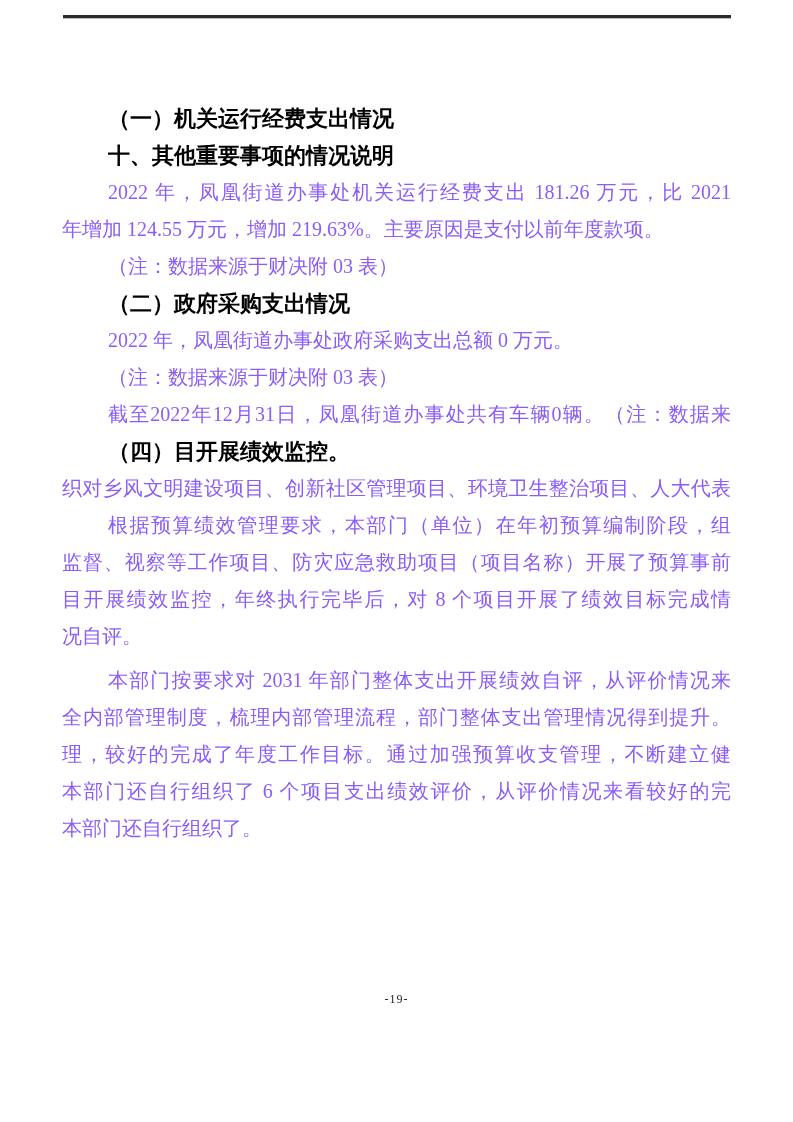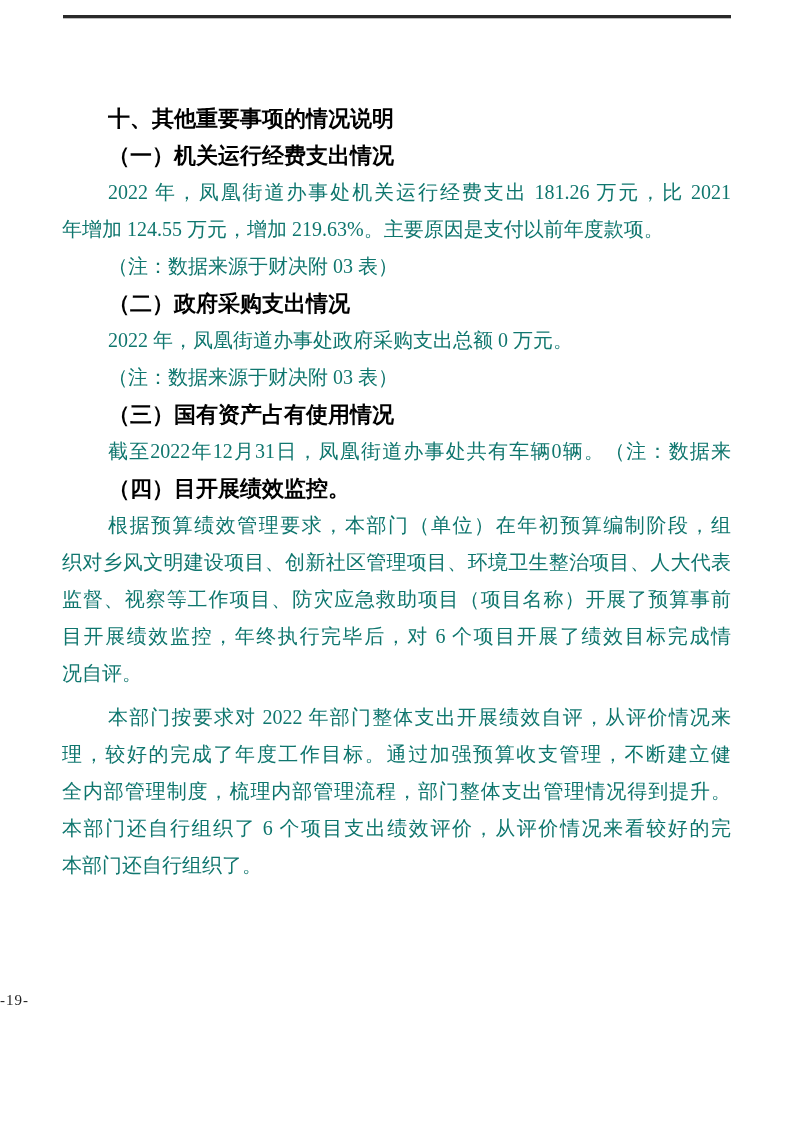--- a/index.html
+++ b/index.html
@@ -23,68 +23,68 @@
   }
   .content {
     position: absolute;
     top: 100px; left: 62px;
     width: 669px;
   }
   .ln {
     height: 37px;
     line-height: 37px;
     font-size: 20px;
-    color: #0f766e;
+    color: #8b5cf6;
     overflow: hidden;
     white-space: normal;
   }
   .b {
     font-family: "Liberation Sans", "DejaVu Sans", sans-serif;
     font-weight: 700;
     font-size: 22px;
     color: #000000;
   }
   .j { text-align: justify; text-align-last: justify; }
   .ind { padding-left: 46px; }
   .sp { margin-top: 7px; }
   .page-number {
     position: absolute;
     top: 992px; left: 0;
     width: 100%;
-    font-size: 15px;
+    text-align: center;
+    font-size: 12px;
     letter-spacing: 1px;
     color: #222222;
   }
 </style>
 </head>
 <body>
 
 <div class="page">
 
   <div class="header-rule"></div>
 
   <div class="content">
+    <div class="ln b ind">（一）机关运行经费支出情况</div>
     <div class="ln b ind">十、其他重要事项的情况说明</div>
-    <div class="ln b ind">（一）机关运行经费支出情况</div>
     <div class="ln j ind">2022 年，凤凰街道办事处机关运行经费支出 181.26 万元，比 2021</div>
     <div class="ln">年增加 124.55 万元，增加 219.63%。主要原因是支付以前年度款项。</div>
     <div class="ln ind">（注：数据来源于财决附 03 表）</div>
     <div class="ln b ind">（二）政府采购支出情况</div>
     <div class="ln ind">2022 年，凤凰街道办事处政府采购支出总额 0 万元。</div>
     <div class="ln ind">（注：数据来源于财决附 03 表）</div>
-    <div class="ln b ind">（三）国有资产占有使用情况</div>
     <div class="ln j ind">截至2022年12月31日，凤凰街道办事处共有车辆0辆。（注：数据来</div>
     <div class="ln b ind">（四）目开展绩效监控。</div>
+    <div class="ln j">织对乡风文明建设项目、创新社区管理项目、环境卫生整治项目、人大代表</div>
     <div class="ln j ind">根据预算绩效管理要求，本部门（单位）在年初预算编制阶段，组</div>
-    <div class="ln j">织对乡风文明建设项目、创新社区管理项目、环境卫生整治项目、人大代表</div>
     <div class="ln j">监督、视察等工作项目、防灾应急救助项目（项目名称）开展了预算事前</div>
-    <div class="ln j">目开展绩效监控，年终执行完毕后，对 6 个项目开展了绩效目标完成情</div>
+    <div class="ln j">目开展绩效监控，年终执行完毕后，对 8 个项目开展了绩效目标完成情</div>
     <div class="ln">况自评。</div>
-    <div class="ln j ind sp">本部门按要求对 2022 年部门整体支出开展绩效自评，从评价情况来</div>
+    <div class="ln j ind sp">本部门按要求对 2031 年部门整体支出开展绩效自评，从评价情况来</div>
+    <div class="ln j">全内部管理制度，梳理内部管理流程，部门整体支出管理情况得到提升。</div>
     <div class="ln j">理，较好的完成了年度工作目标。通过加强预算收支管理，不断建立健</div>
-    <div class="ln j">全内部管理制度，梳理内部管理流程，部门整体支出管理情况得到提升。</div>
     <div class="ln j">本部门还自行组织了 6 个项目支出绩效评价，从评价情况来看较好的完</div>
     <div class="ln">本部门还自行组织了。</div>
   </div>
 
   <div class="page-number">-19-</div>
 
 </div>
 
 </body></html>

